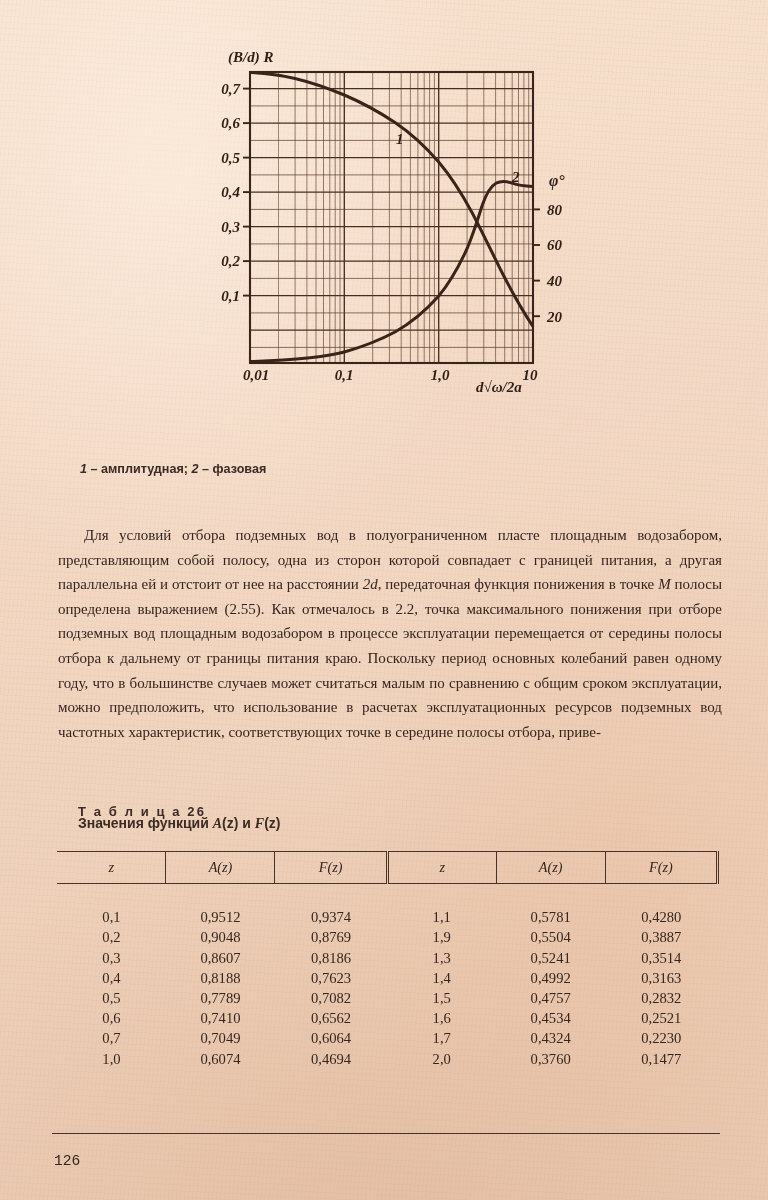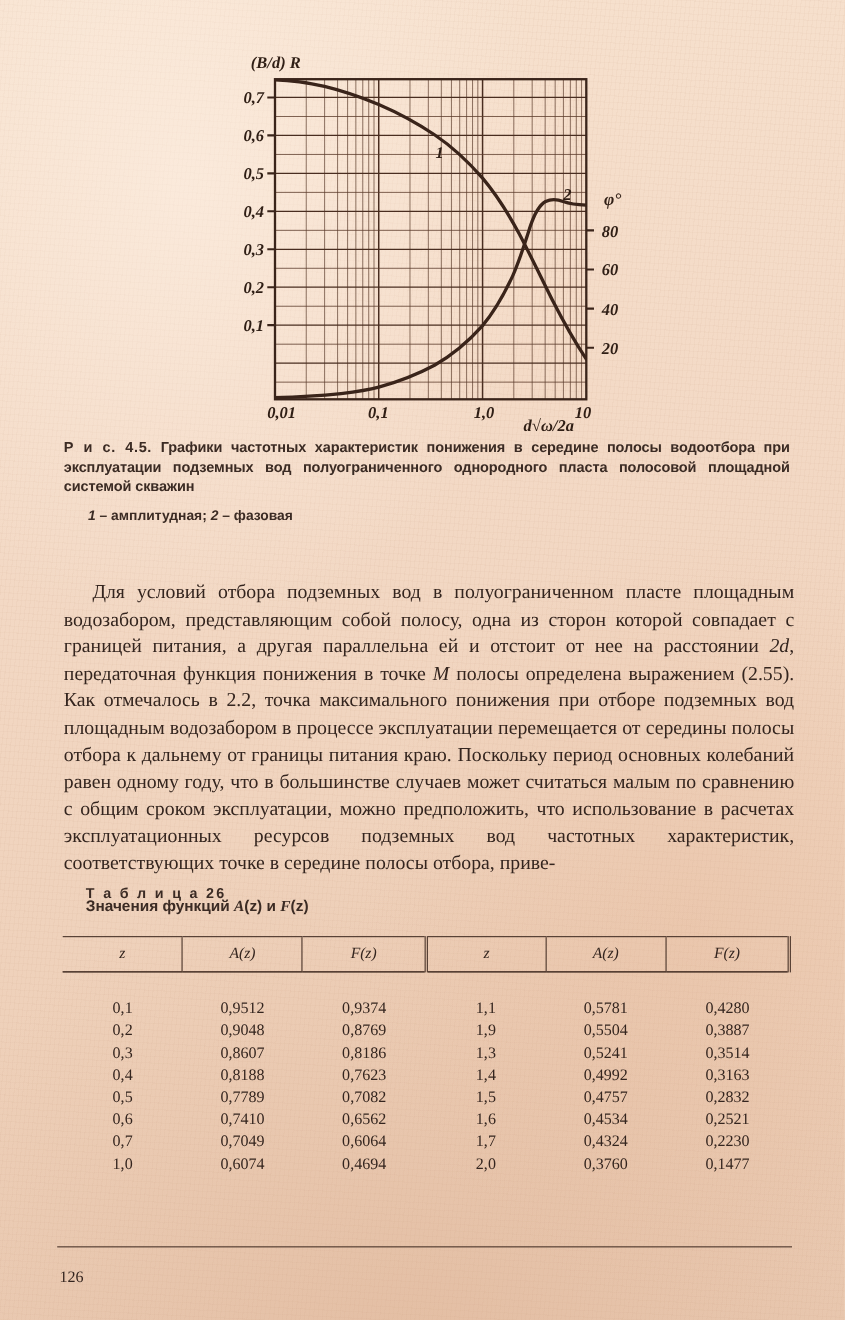--- a/index.html
+++ b/index.html
@@ -68,21 +68,21 @@
     text-align: right;
   }
   .cap-legend i { font-style: italic; }
 
   
   .body-par {
     position: absolute;
     left: 58px;
     top: 508px;
     width: 664px;
-    font-size: 18px;
+    font-size: 15px;
     line-height: 24.6px;
     color: #34241d;
     text-align: justify;
     text-justify: inter-word;
     text-indent: 26px;
   }
   .body-par i { font-style: italic; }
 
   
   .tbl-num {
@@ -143,21 +143,21 @@
     width: 668px;
     height: 0;
     border-top: 1.5px solid #4a3227;
   }
   .folio {
     position: absolute;
     left: 54px;
     top: 1153px;
     font-size: 14.6px;
     color: #34241d;
-    font-family: Liberation Serif, serif;
+    font-family: Liberation Mono, monospace;
   }
 
   
   #content { filter: saturate(0.94) contrast(0.99); }
 </style>
 </head>
 <body>
 
 <div id="paper"></div>
 
@@ -293,24 +293,20 @@
 
       <g>
         <text x="476" y="392" font-family="'Liberation Serif',serif" font-size="15" font-style="italic" font-weight="bold" fill="#2f1d13">d√ω/2a</text>
       </g>
 
       <text x="396" y="144" font-family="'Liberation Serif',serif" font-size="15" font-style="italic" font-weight="bold" fill="#2f1d13">1</text>
       <text x="512" y="182" font-family="'Liberation Serif',serif" font-size="15" font-style="italic" font-weight="bold" fill="#2f1d13">2</text>
     </svg>
   </div>
 
-  <div class="caption">
-    <span class="lead">Р и с. 4.5.</span>
-    <span>Графики частотных характеристик понижения в середине полосы водоотбора при эксплуатации подземных вод полуограниченного однородного пласта полосовой площадной системой скважин</span>
-  </div>
   <div class="cap-legend">
     <i>1</i><span> – амплитудная;  </span><i>2</i><span> – фазовая</span>
   </div>
 
   <p class="body-par"><span>Для условий отбора подземных вод в полуограниченном пласте площадным водозабором, представляющим собой полосу, одна из сторон которой совпадает с границей питания, а другая параллельна ей и отстоит от нее на расстоянии </span><i>2d</i><span>, передаточная функция понижения в точке </span><i>M</i><span> полосы определена выражением (2.55). Как отмечалось в 2.2, точка максимального понижения при отборе подземных вод площадным водозабором в процессе эксплуатации перемещается от середины полосы отбора к   дальнему от границы питания краю. Поскольку период основных колебаний равен одному году, что в большинстве случаев может считаться малым по сравнению с общим сроком эксплуатации, можно предположить, что использование в расчетах эксплуатационных ресурсов подземных вод частотных характеристик, соответствующих точке в середине полосы отбора, приве-</span></p>
 
   <div class="tbl-num">Т а б л и ц а  26</div>
   <div class="tbl-title"><span>Значения функций </span><i>A</i><span>(z)</span><span> и </span><i>F</i><span>(z)</span></div>
 
   <table class="data-table">

